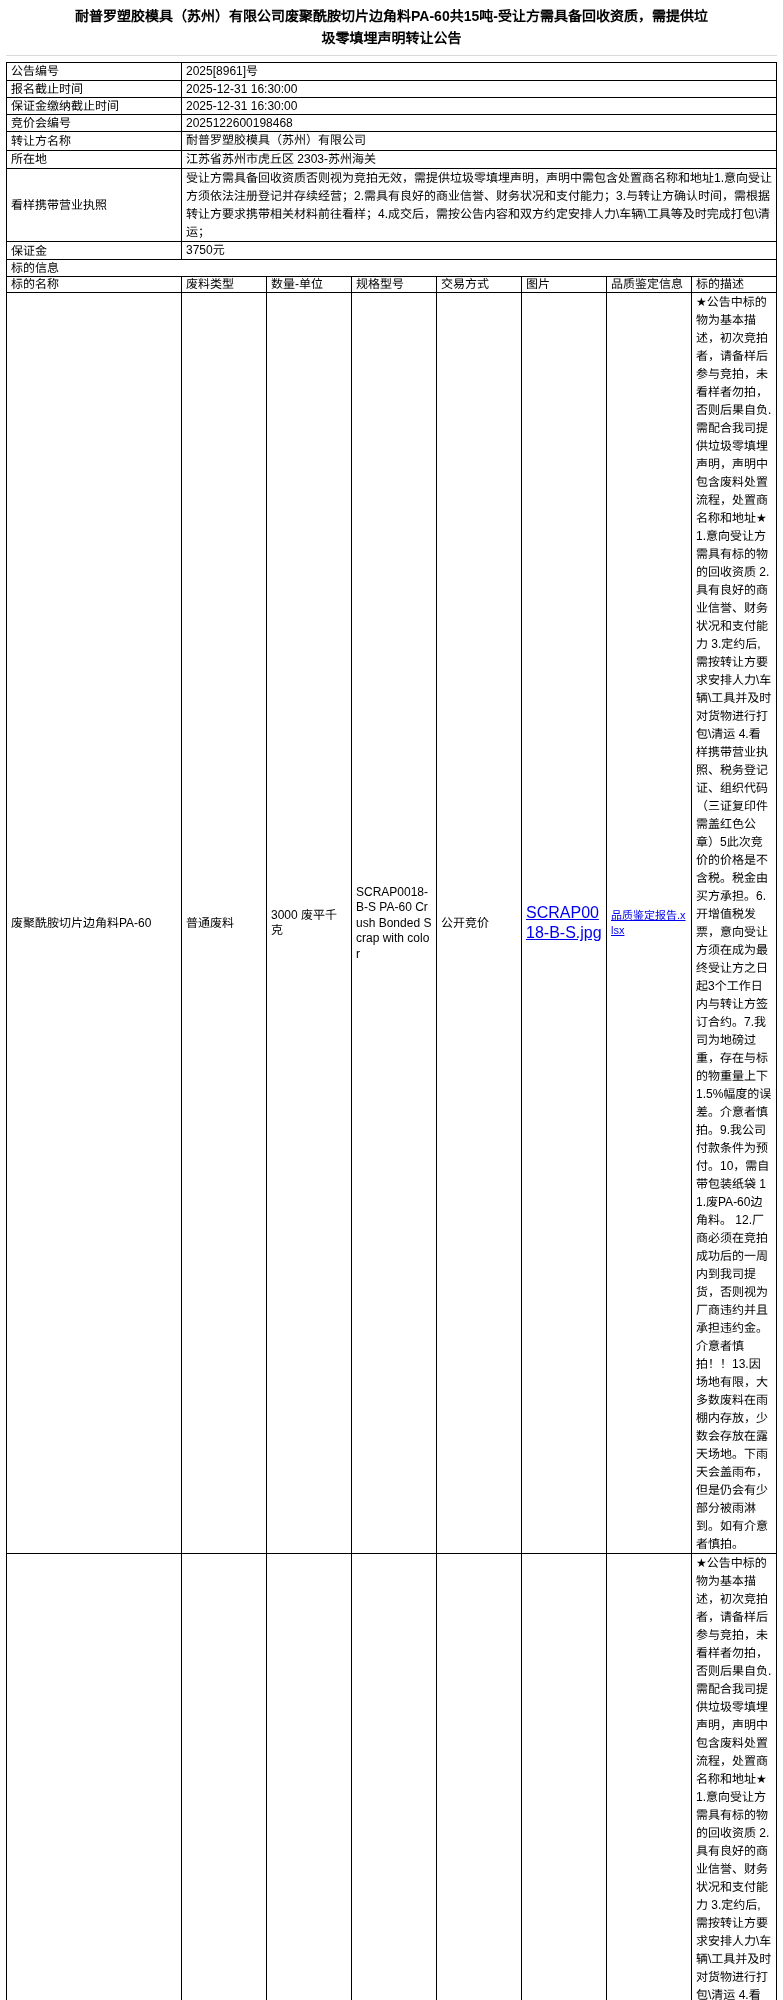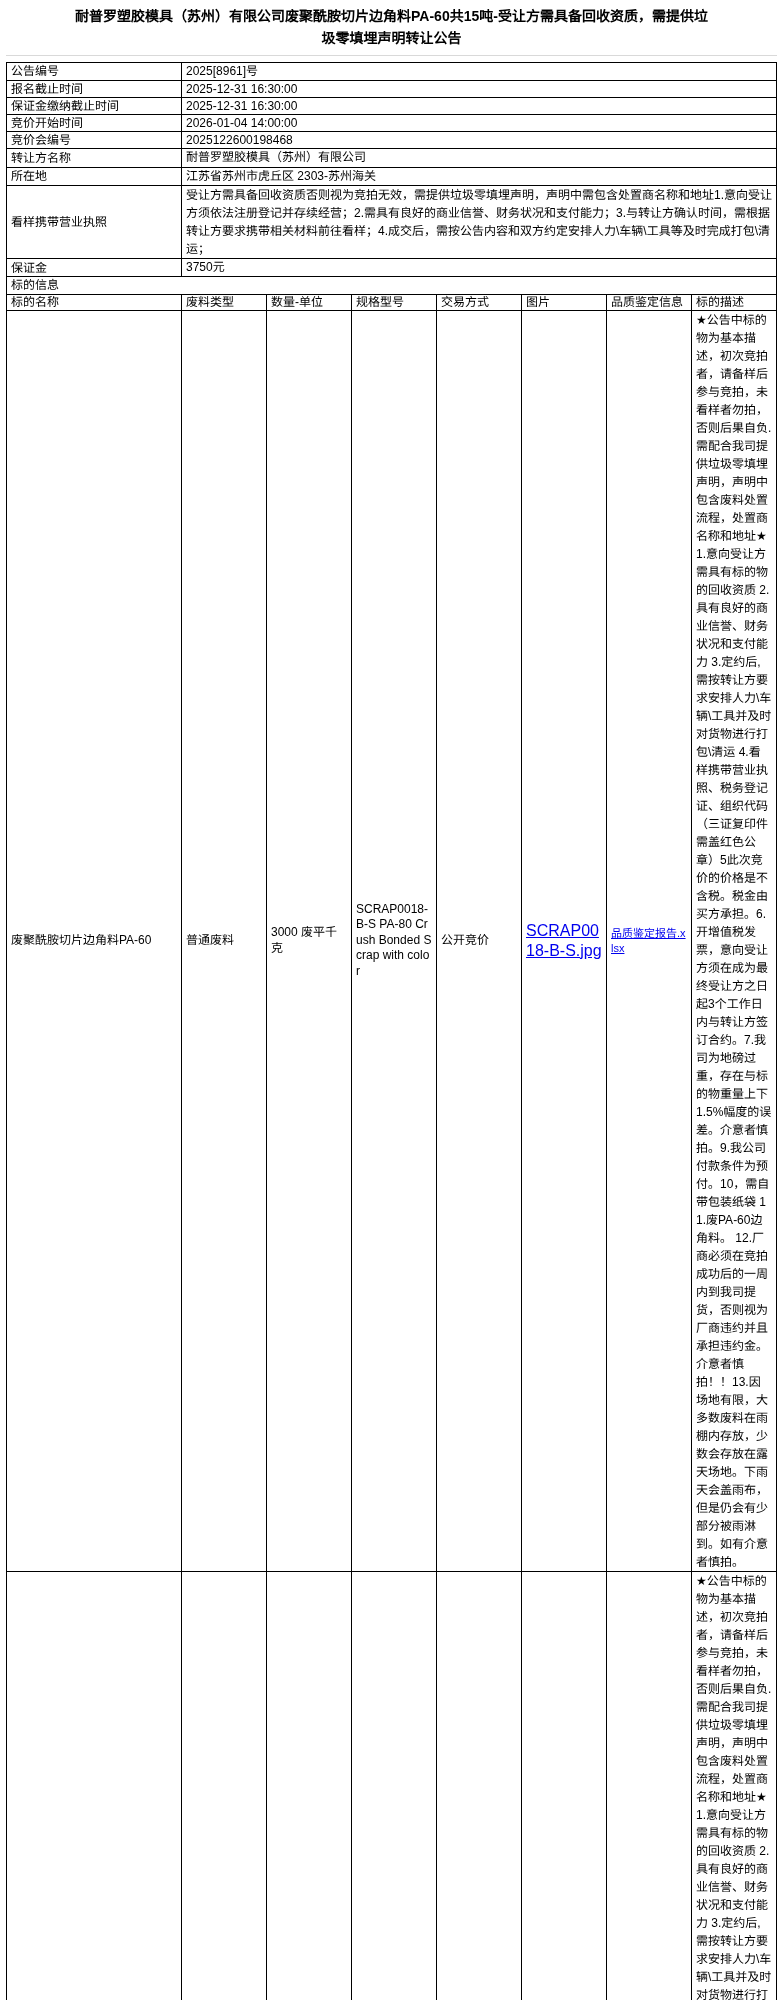--- a/index.html
+++ b/index.html
@@ -133,24 +133,20 @@
       </tr>
       <tr>
         <td class="lbl-wide">报名截止时间</td>
         <td class="val" colspan="7">2025-12-31 16:30:00</td>
       </tr>
       <tr>
         <td class="lbl-wide">保证金缴纳截止时间</td>
         <td class="val" colspan="7">2025-12-31 16:30:00</td>
       </tr>
       <tr>
-        <td class="lbl-wide">竞价开始时间</td>
-        <td class="val" colspan="7">2026-01-04 14:00:00</td>
-      </tr>
-      <tr>
         <td class="lbl-wide">竞价会编号</td>
         <td class="val" colspan="7">2025122600198468</td>
       </tr>
       <tr>
         <td class="lbl-narrow">转让方名称</td>
         <td class="val val-tall" colspan="7">耐普罗塑胶模具（苏州）有限公司</td>
       </tr>
       <tr>
         <td class="lbl-narrow">所在地</td>
         <td class="val val-tall" colspan="7">江苏省苏州市虎丘区 2303-苏州海关</td>
@@ -176,21 +172,21 @@
         <td class="g-head col-trade">交易方式</td>
         <td class="g-head col-pic">图片</td>
         <td class="g-head col-qc">品质鉴定信息</td>
         <td class="g-head col-desc">标的描述</td>
       </tr>
 
       <tr>
         <td class="cell-v">废聚酰胺切片边角料PA-60</td>
         <td class="cell-v">普通废料</td>
         <td class="cell-v">3000 废平千克</td>
-        <td class="cell-v">SCRAP0018-B-S PA-80 Crush Bonded Scrap with color</td>
+        <td class="cell-v">SCRAP0018-B-S PA-60 Crush Bonded Scrap with color</td>
         <td class="cell-v">公开竞价</td>
         <td class="cell-v pic-cell">
           <a class="lnk" href="#">SCRAP0018-B-S.jpg</a>
         </td>
         <td class="cell-v qc-cell">
           <a class="lnk-qc" href="#">品质鉴定报告.xlsx</a>
         </td>
         <td class="cell-desc">★公告中标的物为基本描述，初次竞拍者，请备样后参与竞拍，未看样者勿拍，否则后果自负.需配合我司提供垃圾零填埋声明，声明中包含废料处置流程，处置商名称和地址★ 1.意向受让方需具有标的物的回收资质 2.具有良好的商业信誉、财务状况和支付能力 3.定约后,需按转让方要求安排人力\车辆\工具并及时对货物进行打包\清运 4.看样携带营业执照、税务登记证、组织代码（三证复印件需盖红色公章）5此次竞价的价格是不含税。税金由买方承担。6.开增值税发票，意向受让方须在成为最终受让方之日起3个工作日内与转让方签订合约。7.我司为地磅过重，存在与标的物重量上下1.5%幅度的误差。介意者慎拍。9.我公司付款条件为预付。10，需自带包装纸袋 11.废PA-60边角料。 12.厂商必须在竞拍成功后的一周内到我司提货，否则视为厂商违约并且承担违约金。介意者慎拍！！13.因场地有限，大多数废料在雨棚内存放，少数会存放在露天场地。下雨天会盖雨布，但是仍会有少部分被雨淋到。如有介意者慎拍。</td>
       </tr>
 

